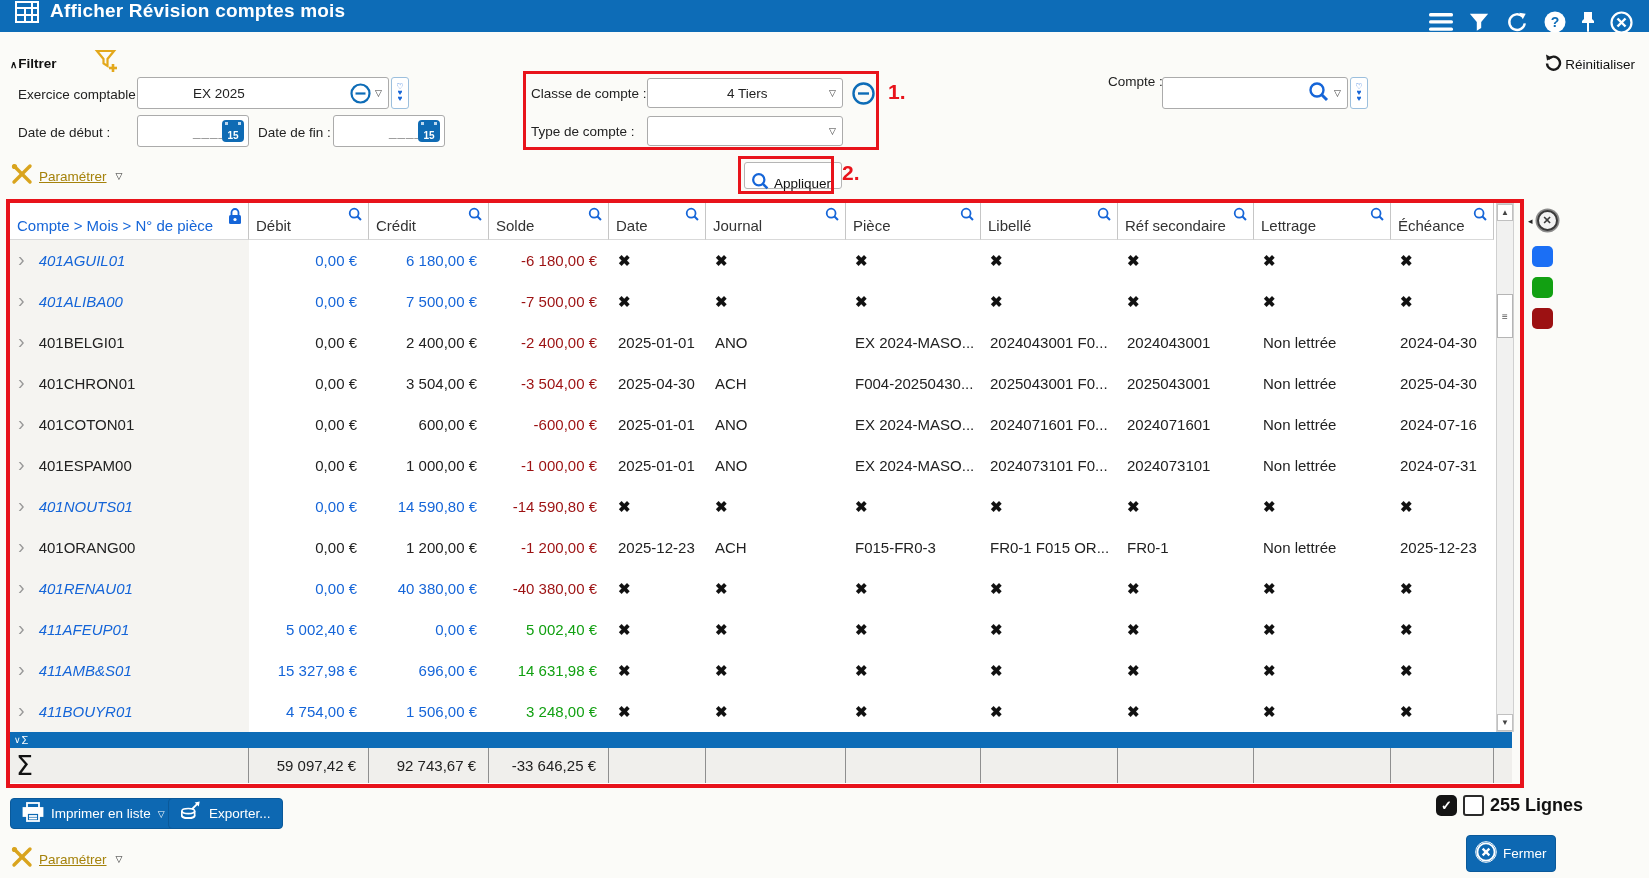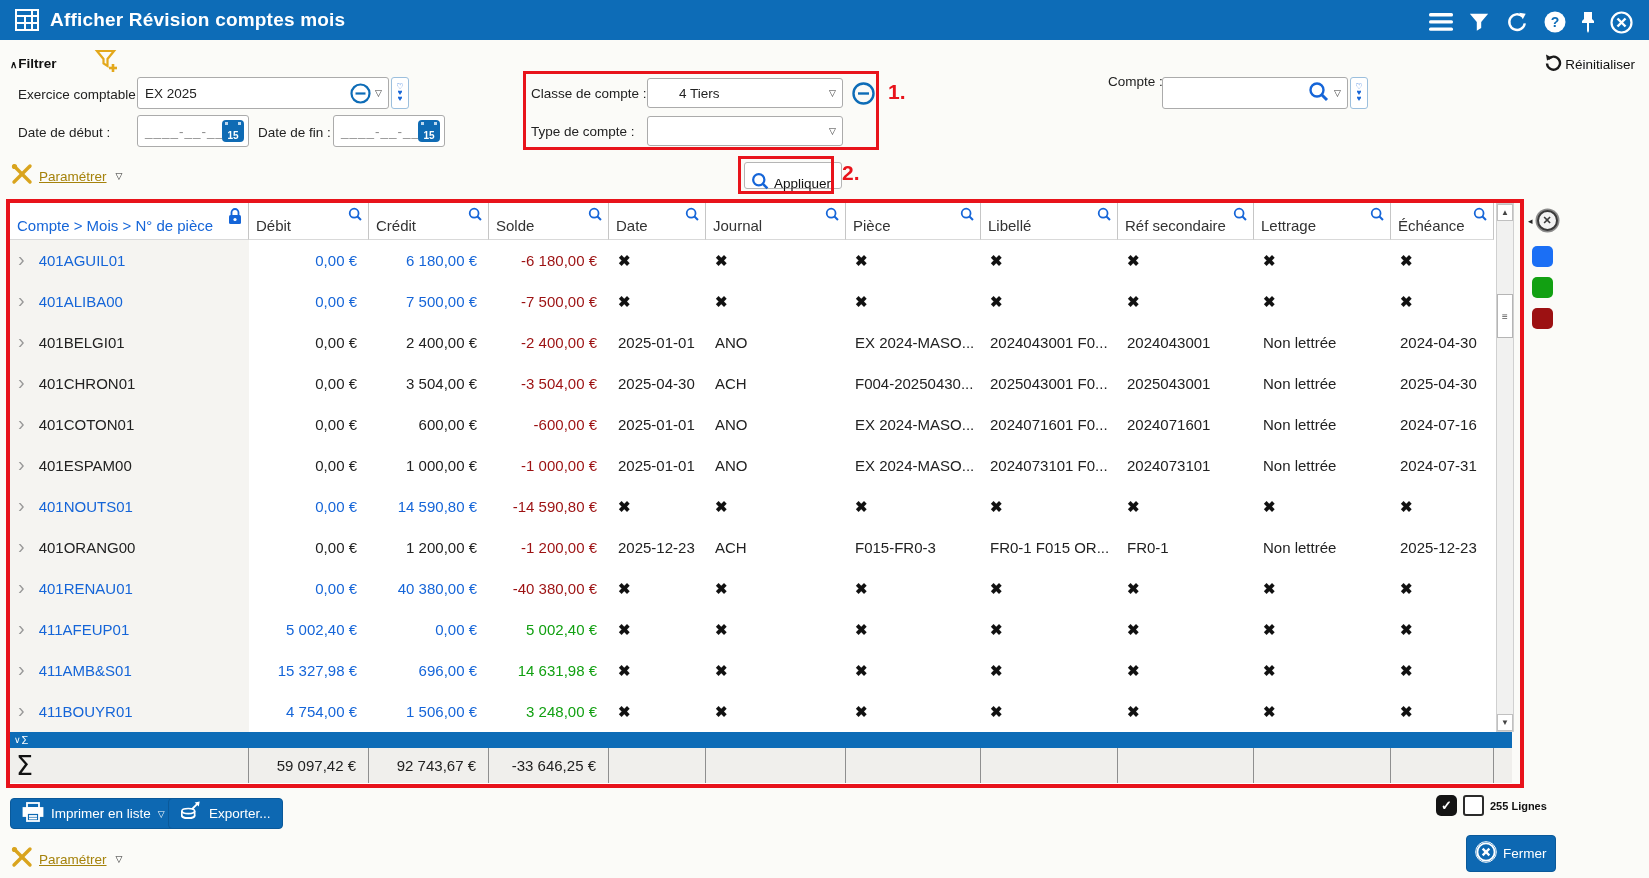--- a/index.html
+++ b/index.html
@@ -1,37 +1,37 @@
 <!DOCTYPE html>
 <html><head>
 <meta charset="utf-8">
 <style>
   * { margin:0; padding:0; box-sizing:border-box; }
   html,body { background:#e8e8e8; }
   body { font-family:"Liberation Sans", sans-serif; }
   .app { position:relative; width:1649px; height:878px; background:#fbfbf8; overflow:hidden; }
 
   
-  .titlebar { position:absolute; left:0; top:0; width:100%; height:40px; background:#0d6cb7;
-              display:flex; align-items:center; }
+  .titlebar { position:absolute; left:0; top:0; width:100%; height:32px; background:#0d6cb7;
+              display:flex; align-items:flex-start; }
   .title-icon { margin-left:14px; display:flex; }
   .title-text { color:#fff; font-size:19px; margin-left:10px; letter-spacing:.2px; }
   .tb-icons { position:absolute; right:16px; top:0; height:44px; display:flex; align-items:center; gap:15px; }
   .tb-icons .ticon { display:flex; align-items:center; justify-content:center; cursor:pointer; }
 
   
   .lbl { position:absolute; font-size:13.5px; color:#222; }
   .filtrer { position:absolute; left:10px; top:56px; font-size:13.5px; font-weight:bold; color:#111; }
   .filtrer .caret { font-size:10px; font-weight:bold; margin-right:1px; }
   .funnel-plus { position:absolute; left:94px; top:48px; }
   .reinit { position:absolute; right:14px; top:54px; display:flex; align-items:center; gap:3px; font-size:13.5px; color:#111; cursor:pointer; }
 
   .inputbox { position:absolute; background:#fff; border:1px solid #ababab; border-radius:3px;
               display:flex; align-items:center; font-size:13.5px; color:#222; }
-  .inputbox .val { flex:1; padding-left:7px; white-space:nowrap; overflow:hidden; }
+  .inputbox .val { flex:1; padding-left:7px; white-space:nowrap; overflow:hidden;margin-left:48px; }
   .tri { font-size:9px; color:#333; margin:0 6px 0 4px; }
   .hearts { position:absolute; width:18px; border:1px solid #9cbfdd; border-radius:3px; background:#fff;
             display:flex; flex-direction:column; align-items:center; justify-content:center; color:#1565d8;
             font-size:8px; line-height:6px; cursor:pointer; }
   .hearts span { display:block; }
   .date-ph { color:#8a8a8a; letter-spacing:1px; }
   .calendar { width:22px; height:22px; background:#0f6bb4; border-radius:4px; color:#fff; position:relative;
               font-size:10px; font-weight:bold; display:flex; align-items:flex-end; justify-content:center; padding-bottom:1px; }
   .calendar:before { content:""; position:absolute; top:2px; left:3px; right:3px; height:3px;
                      border-left:3px solid #bcd7ee; border-right:3px solid #bcd7ee; }
@@ -56,21 +56,21 @@
   .hcell { background:#fff; border-right:1px solid #c6c6c6; border-bottom:1px solid #d9d9d9; position:relative;
            display:flex; align-items:flex-end; padding:0 4px 5px 7px; font-size:15px; color:#333; cursor:pointer; white-space:nowrap; overflow:hidden; }
   .hcell .mag { position:absolute; right:5px; top:4px; }
   .hcell.first { color:#1565d8; }
   .hcell .lock { position:absolute; right:6px; top:5px; }
   .trows { }
   .trow { display:grid; height:41px; cursor:pointer; }
   .cell { display:flex; align-items:center; font-size:15px; color:#222; overflow:hidden; white-space:nowrap; }
   .cell.acct { background:#f5f4f1; padding-left:8px; gap:14px; }
   .chev { color:#9a9a9a; font-size:20px; line-height:1; transform:translateY(-2px); }
-  .acct-text.blue { color:#1565d8; }
+  .acct-text.blue { color:#1565d8;font-style:italic; }
   .cell.num { justify-content:flex-end; padding-right:12px; }
   .cell.txt { padding-left:9px; }
   .blue-num { color:#1565d8; }
   .neg { color:#9c1112; }
   .pos { color:#12a012; }
   .xmark { color:#111; font-weight:bold; font-size:15px; }
 
   .sumbar { position:absolute; left:10px; top:732px; width:1502px; height:16px; background:#0d6cb7;
             color:#fff; display:flex; align-items:center; padding-left:4px; font-size:11px; cursor:pointer; }
   .sumbar .v { font-size:9px; margin-right:1px; }
@@ -96,21 +96,21 @@
   .legend .sq { width:21px; height:21px; border-radius:5px; cursor:pointer; }
 
   
   .btn-blue { position:absolute; height:31px; background:#0d68b2; border-radius:4px; color:#fff; font-size:13.5px;
               display:flex; align-items:center; gap:7px; padding:0 11px; cursor:pointer; border:1px solid #0a5materials; border:1px solid #0a599a; }
   .btn-blue .tri { color:#fff; margin:0; }
   .chk-row { position:absolute; left:1436px; top:795px; display:flex; align-items:center; gap:6px; }
   .chk-black { width:21px; height:21px; background:#141414; border-radius:5px; color:#fff; font-size:13px; font-weight:bold;
                display:flex; align-items:center; justify-content:center; cursor:pointer; }
   .chk-empty { width:21px; height:21px; background:#fff; border:2px solid #2b2b2b; border-radius:3px; cursor:pointer; }
-  .chk-lbl { font-size:11px; font-weight:bold; color:#111; }
+  .chk-lbl { font-size:18px; font-weight:bold; color:#111; }
   .fermer { position:absolute; left:1466px; top:835px; width:90px; height:37px; background:#0d68b2; border:1px solid #0a599a;
             border-radius:4px; color:#fff; font-size:13.5px; display:flex; align-items:center; gap:6px; padding-left:8px; cursor:pointer; }
 </style>
 </head>
 <body>
 
 <div class="app">
 
   <header class="titlebar">
     <span class="title-icon">

